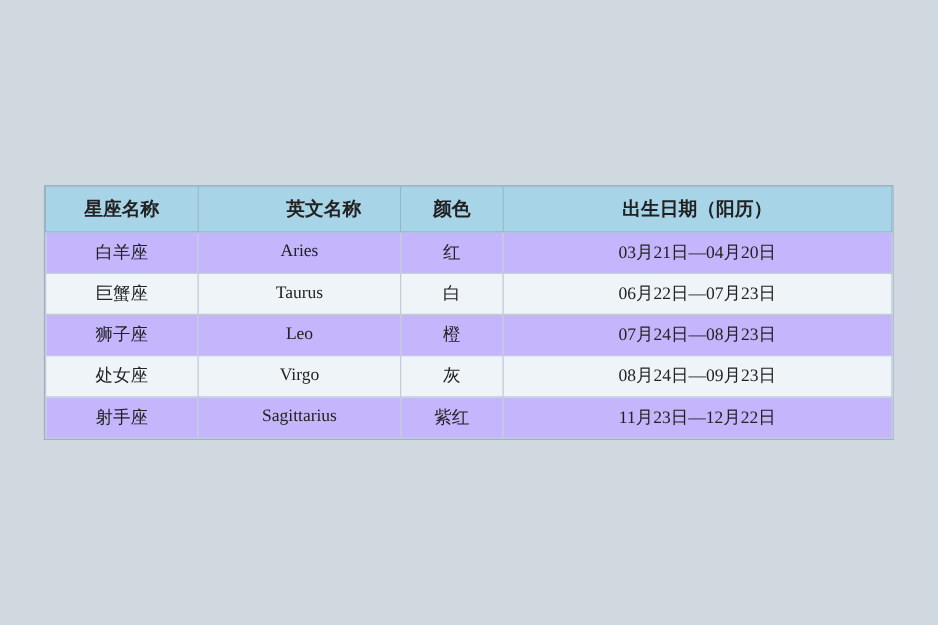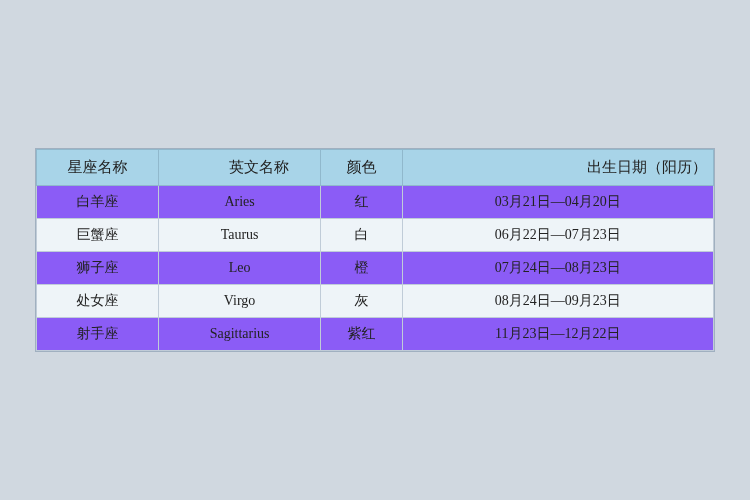--- a/index.html
+++ b/index.html
@@ -30,45 +30,45 @@
     }
 
     thead tr {
       background-color: #a8d4e8;
     }
 
     thead th {
       padding: 8px 6px;
       text-align: center;
       font-size: 15px;
-      font-weight: normal;
+      font-weight: bold;
       color: #222;
       border: 1px solid #90b8cc;
     }
 
     tbody tr {
-      background-color: #8b5cf6;
+      background-color: #c4b5fd;
     }
 
     tbody tr:nth-child(even) {
       background-color: #eef4f8;
     }
 
     tbody td {
       padding: 7px 6px;
       text-align: center;
       font-size: 14px;
       color: #222;
       border: 1px solid #c0ccd8;
     }
 
     .col-chinese { width: 18%; }
     .col-english { width: 24%; padding-left: 45px; }
     .col-color   { width: 12%; }
-    .col-date    { width: 46%; text-align: right; }
+    .col-date    { width: 46%; }
   </style>
 </head>
 <body>
 
 <div class="table-container">
   <table>
     <thead>
       <tr>
         <th class="col-chinese">星座名称</th>
         <th class="col-english">英文名称</th>

